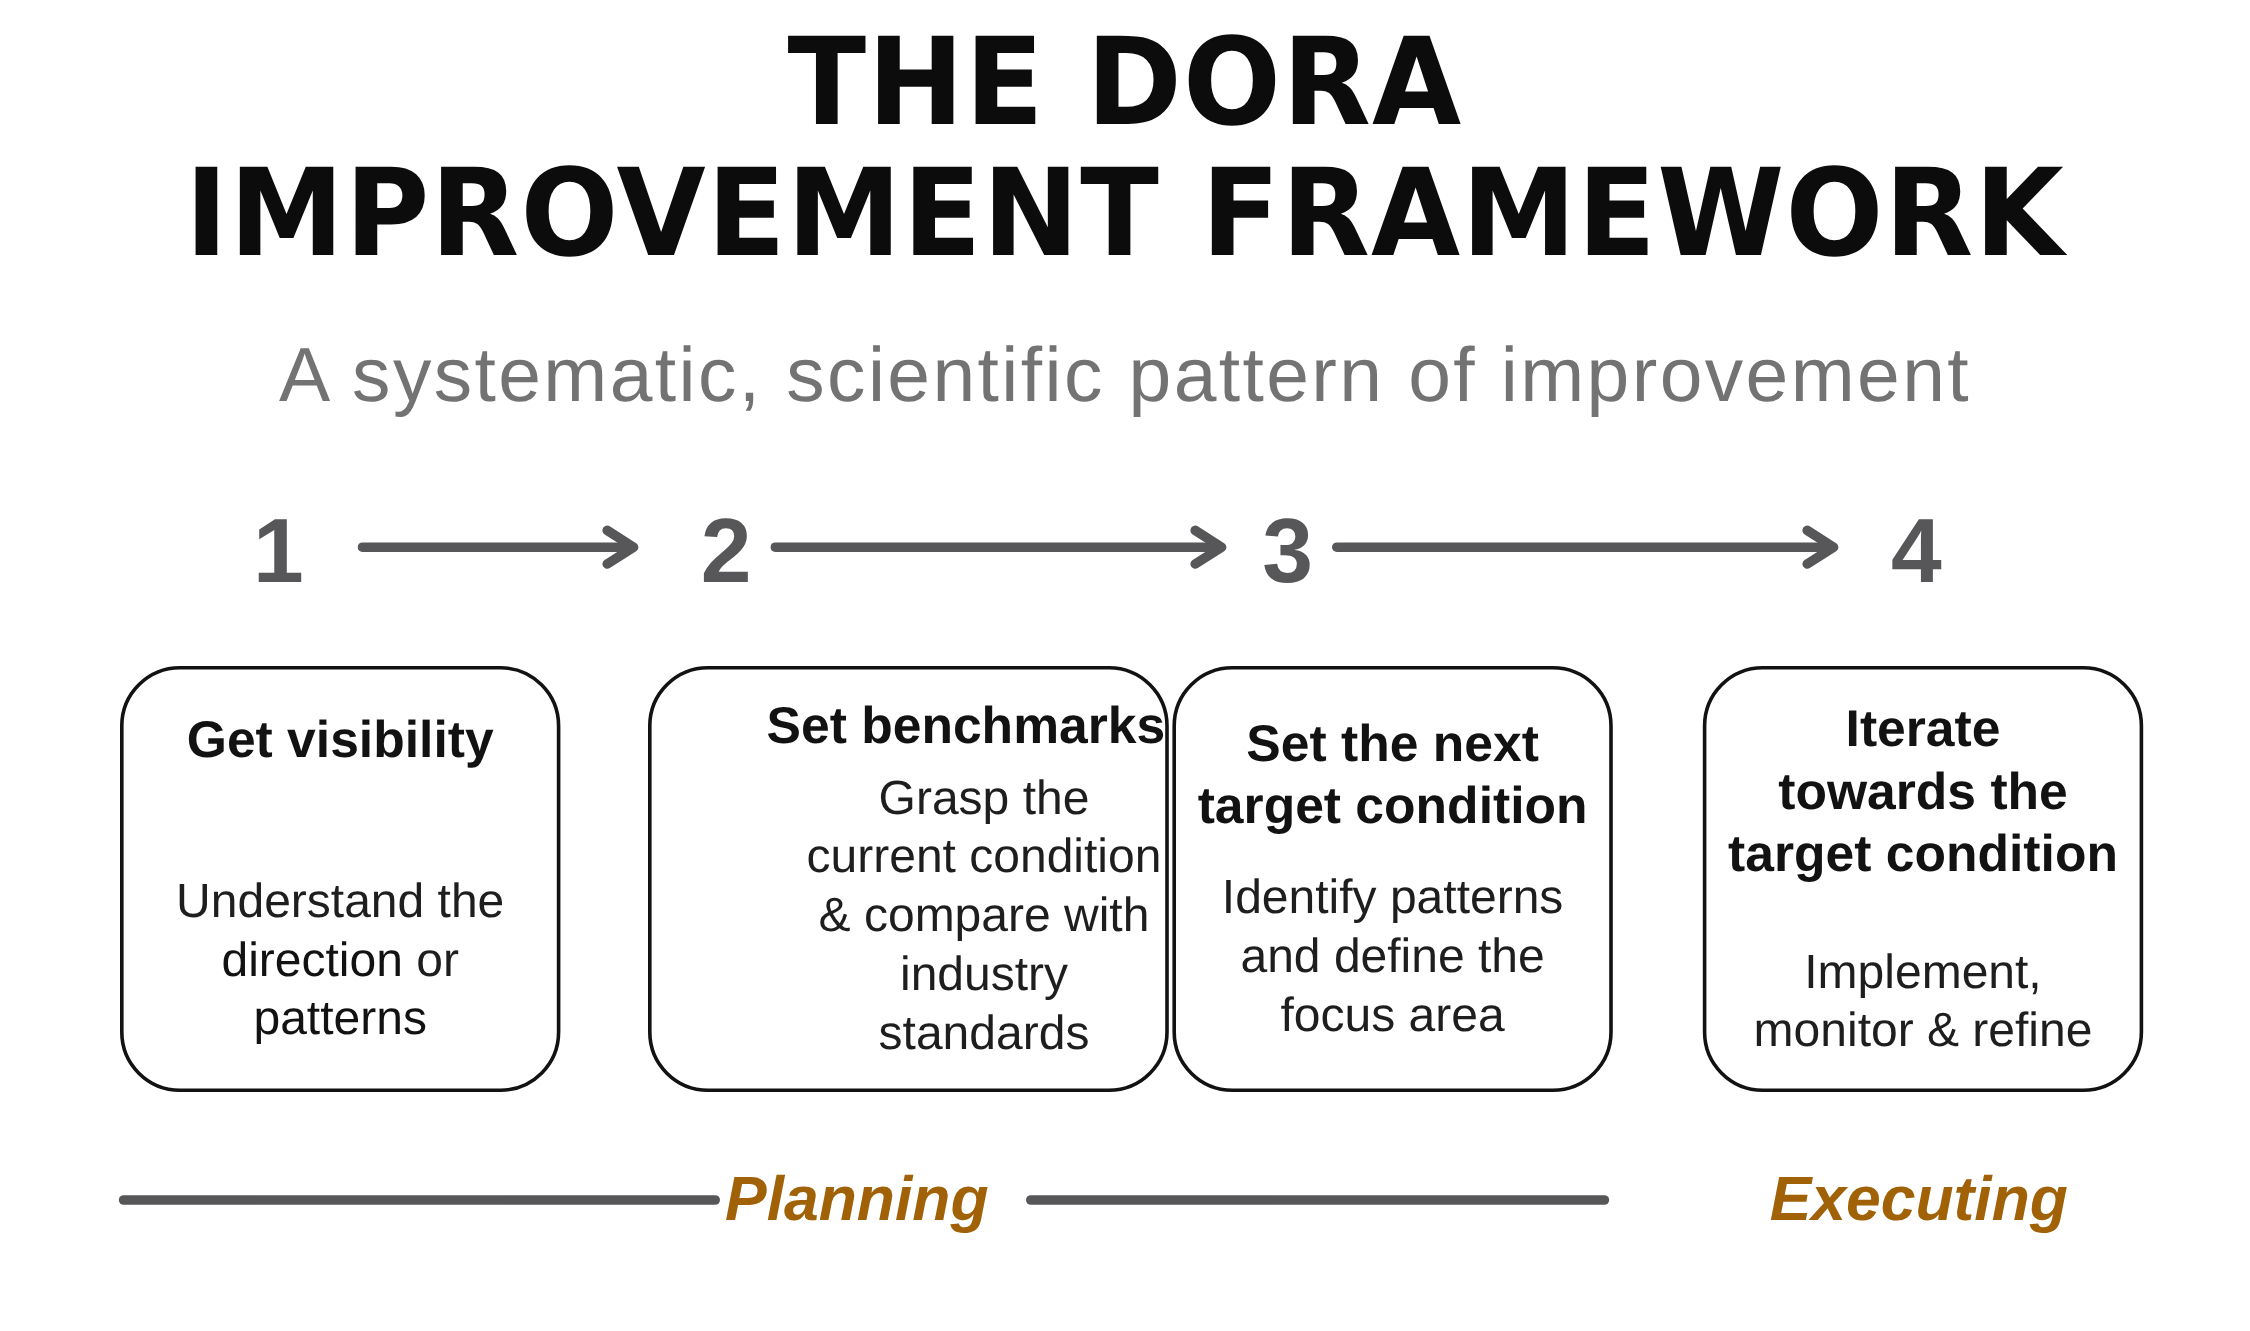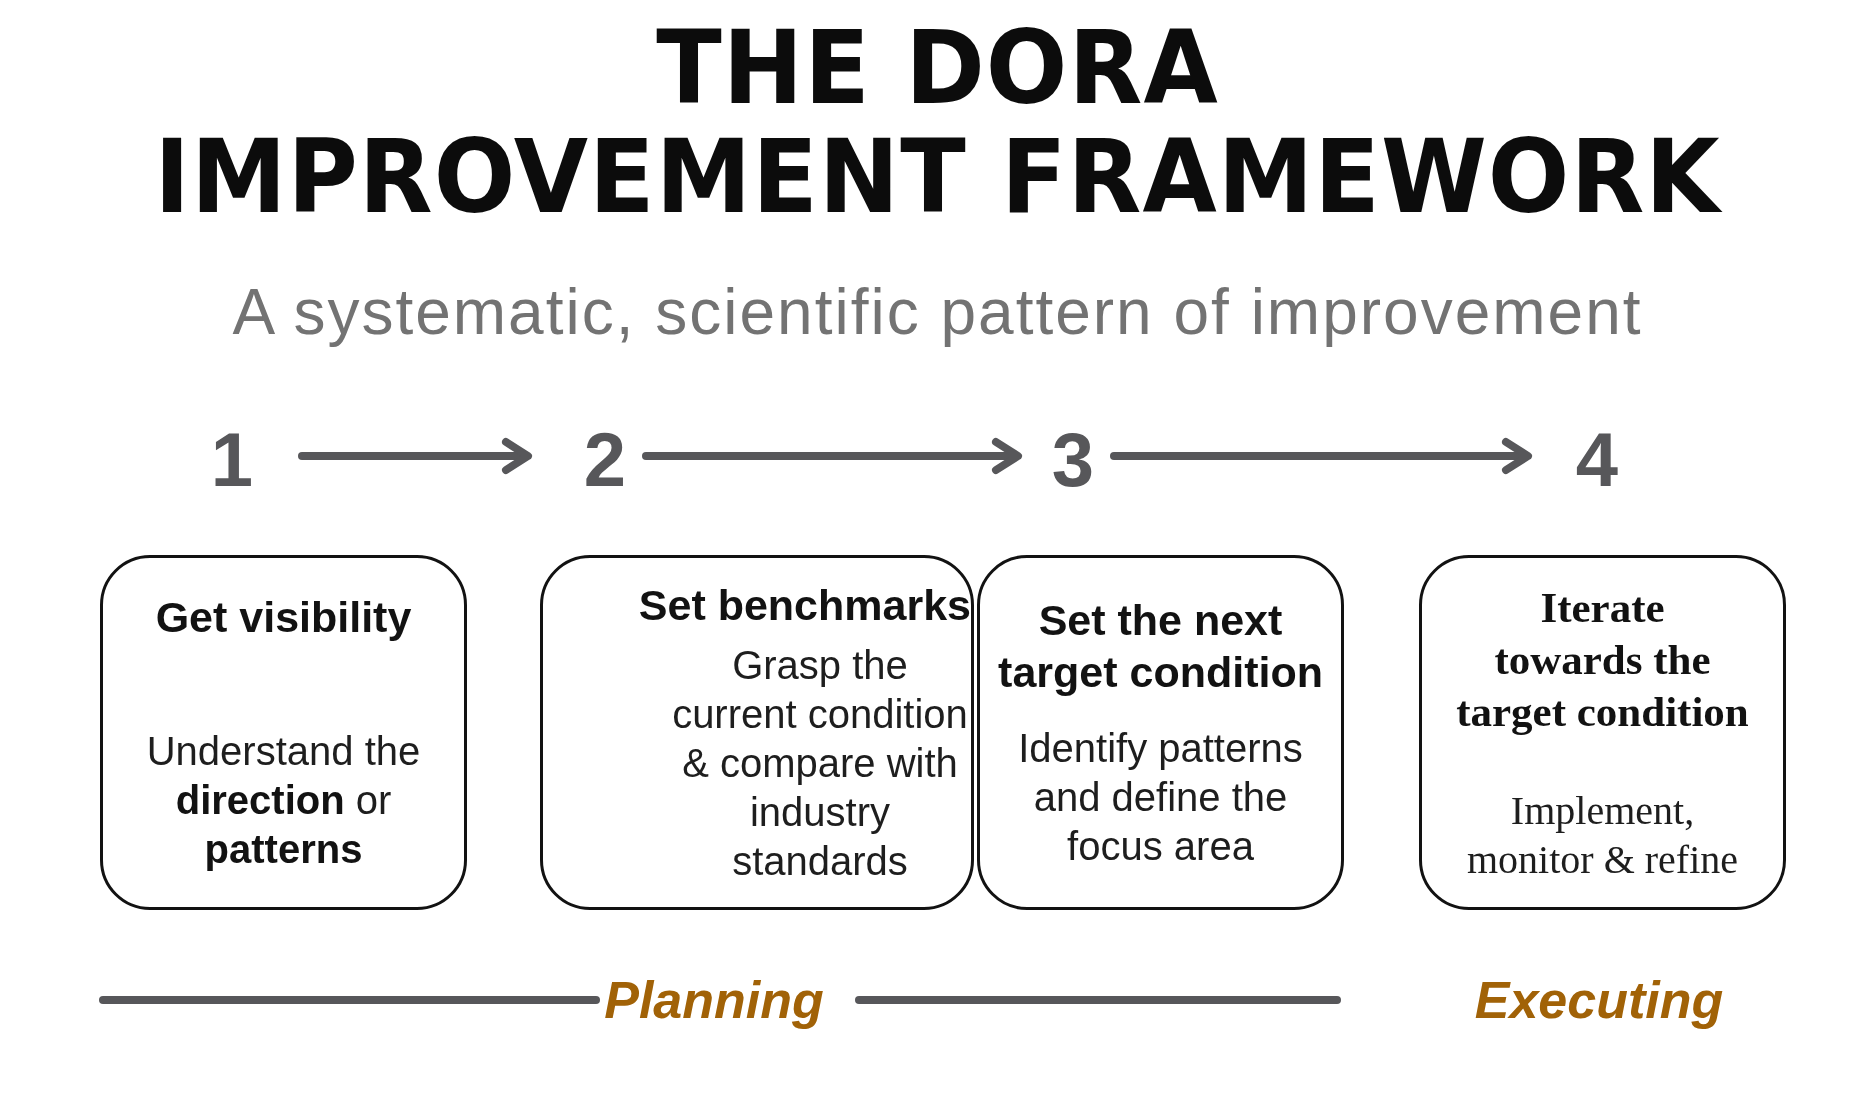--- a/index.html
+++ b/index.html
@@ -53,32 +53,32 @@
     border:3.5px solid #121212;
     border-radius:50px;
     background:#ffffff;
     display:flex;flex-direction:column;
     align-items:center;justify-content:center;
     text-align:center;
   }
   .box1{left:100px;width:367px;gap:84px;}
   .box2{left:540px;width:434px;gap:10px;align-items:flex-end;}
   .box3{left:977px;width:367px;gap:26px;}
-  .box4{left:1419px;width:367px;gap:48px;font-family:Liberation Serif, serif;}
+  .box4{left:1419px;width:367px;gap:48px;}
   .heading{
     font-weight:700;font-size:43px;line-height:52px;
     color:#121212;
   }
   .h-line{display:block;white-space:nowrap;}
   .body{
     width:302px;
     font-size:40px;line-height:49px;
     font-weight:400;color:#1e1e1e;
   }
-  .body .bold{font-weight:700;color:#121212;}
+  .body .bold{font-weight:400;color:#121212;}
 
   
   .phase-line{
     position:absolute;top:996px;height:8px;
     background:#57575a;border-radius:4px;
   }
   .pl1{left:99px;width:501px;}
   .pl2{left:855px;width:486px;}
   .phase-label{
     position:absolute;top:972px;

